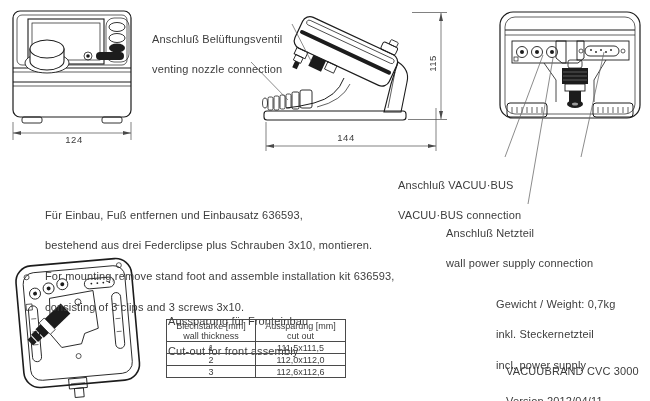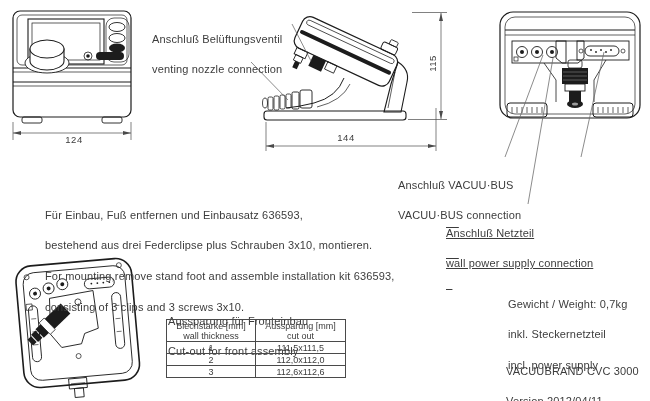--- a/index.html
+++ b/index.html
@@ -208,21 +208,21 @@
   <div class="dim" style="left:324px;top:132px;width:44px;">144</div>
 
   <div class="dim rot" style="left:419px;top:58px;width:26px;">115</div>
 
   <div class="lbl" style="left:398px;top:159px;">
     <div>Anschluß VACUU·BUS</div>
     <div>VACUU·BUS connection</div>
   </div>
 
 
-  <div class="lbl" style="left:446px;top:207px;text-decoration:underline;">
+  <div class="lbl" style="left:446px;top:207px;">
     <div>Anschluß Netzteil</div>
     <div>wall power supply connection</div>
   </div>
 
   <div class="lbl" style="left:45px;top:189px;">
     <div>Für Einbau, Fuß entfernen und Einbausatz 636593,</div>
     <div>bestehend aus drei Federclipse plus Schrauben 3x10, montieren.</div>
     <div>For mounting,remove stand foot and assemble installation kit 636593,</div>
     <div>consisting of 3 clips and 3 screws 3x10.</div>
   </div>
@@ -256,21 +256,21 @@
         <td>2</td>
         <td>112,0x112,0</td>
       </tr>
       <tr>
         <td>3</td>
         <td>112,6x112,6</td>
       </tr>
     </tbody>
   </table>
 
-  <div class="lbl" style="left:508px;top:278px;">
+  <div class="lbl" style="left:496px;top:278px;">
     <div>Gewicht / Weight: 0,7kg</div>
     <div>inkl. Steckernetzteil</div>
     <div>incl. power supply</div>
   </div>
 
   <div class="lbl" style="left:506px;top:345px;">
     <div>VACUUBRAND CVC 3000</div>
     <div>Version 2012/04/11</div>
   </div>
 

